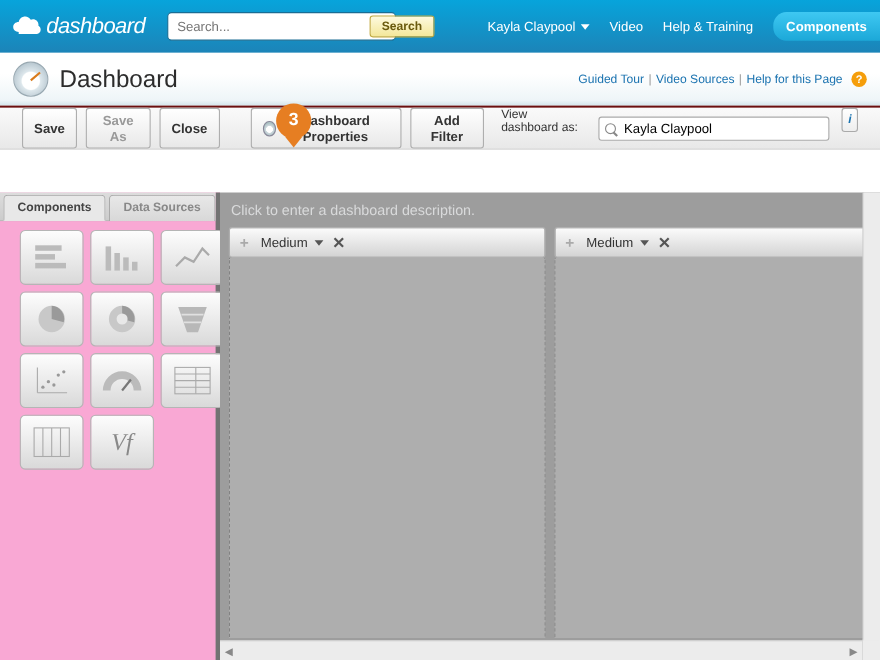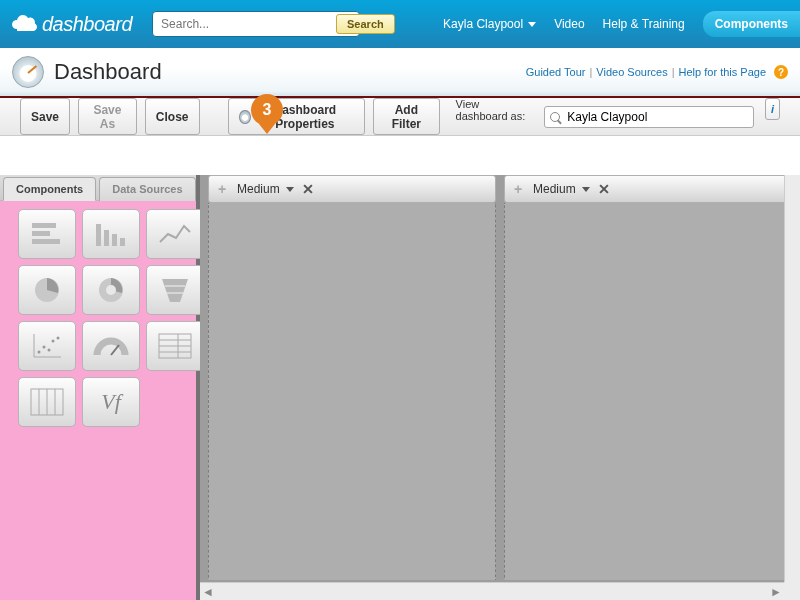--- a/index.html
+++ b/index.html
@@ -227,20 +227,21 @@
           </svg>
         </div>
       <div class="comp">
           <span style="font-family:Georgia,serif;font-style:italic;font-size:22px;color:#888">Vf</span>
         </div>
     </div>
   </div>
 
   <div class="canvas">
     <div class="canvas-inner">
+      <div class="desc-prompt">Click to enter a dashboard description.</div>
       <div class="columns">
         <div class="dash-col">
           <div class="col-header">
             <div class="plus">+</div>
             <span class="col-size">Medium</span>
             <span class="drop-mini"></span>
             <span class="close-x"></span>
           </div>
           <div class="col-body"></div>
         </div>

